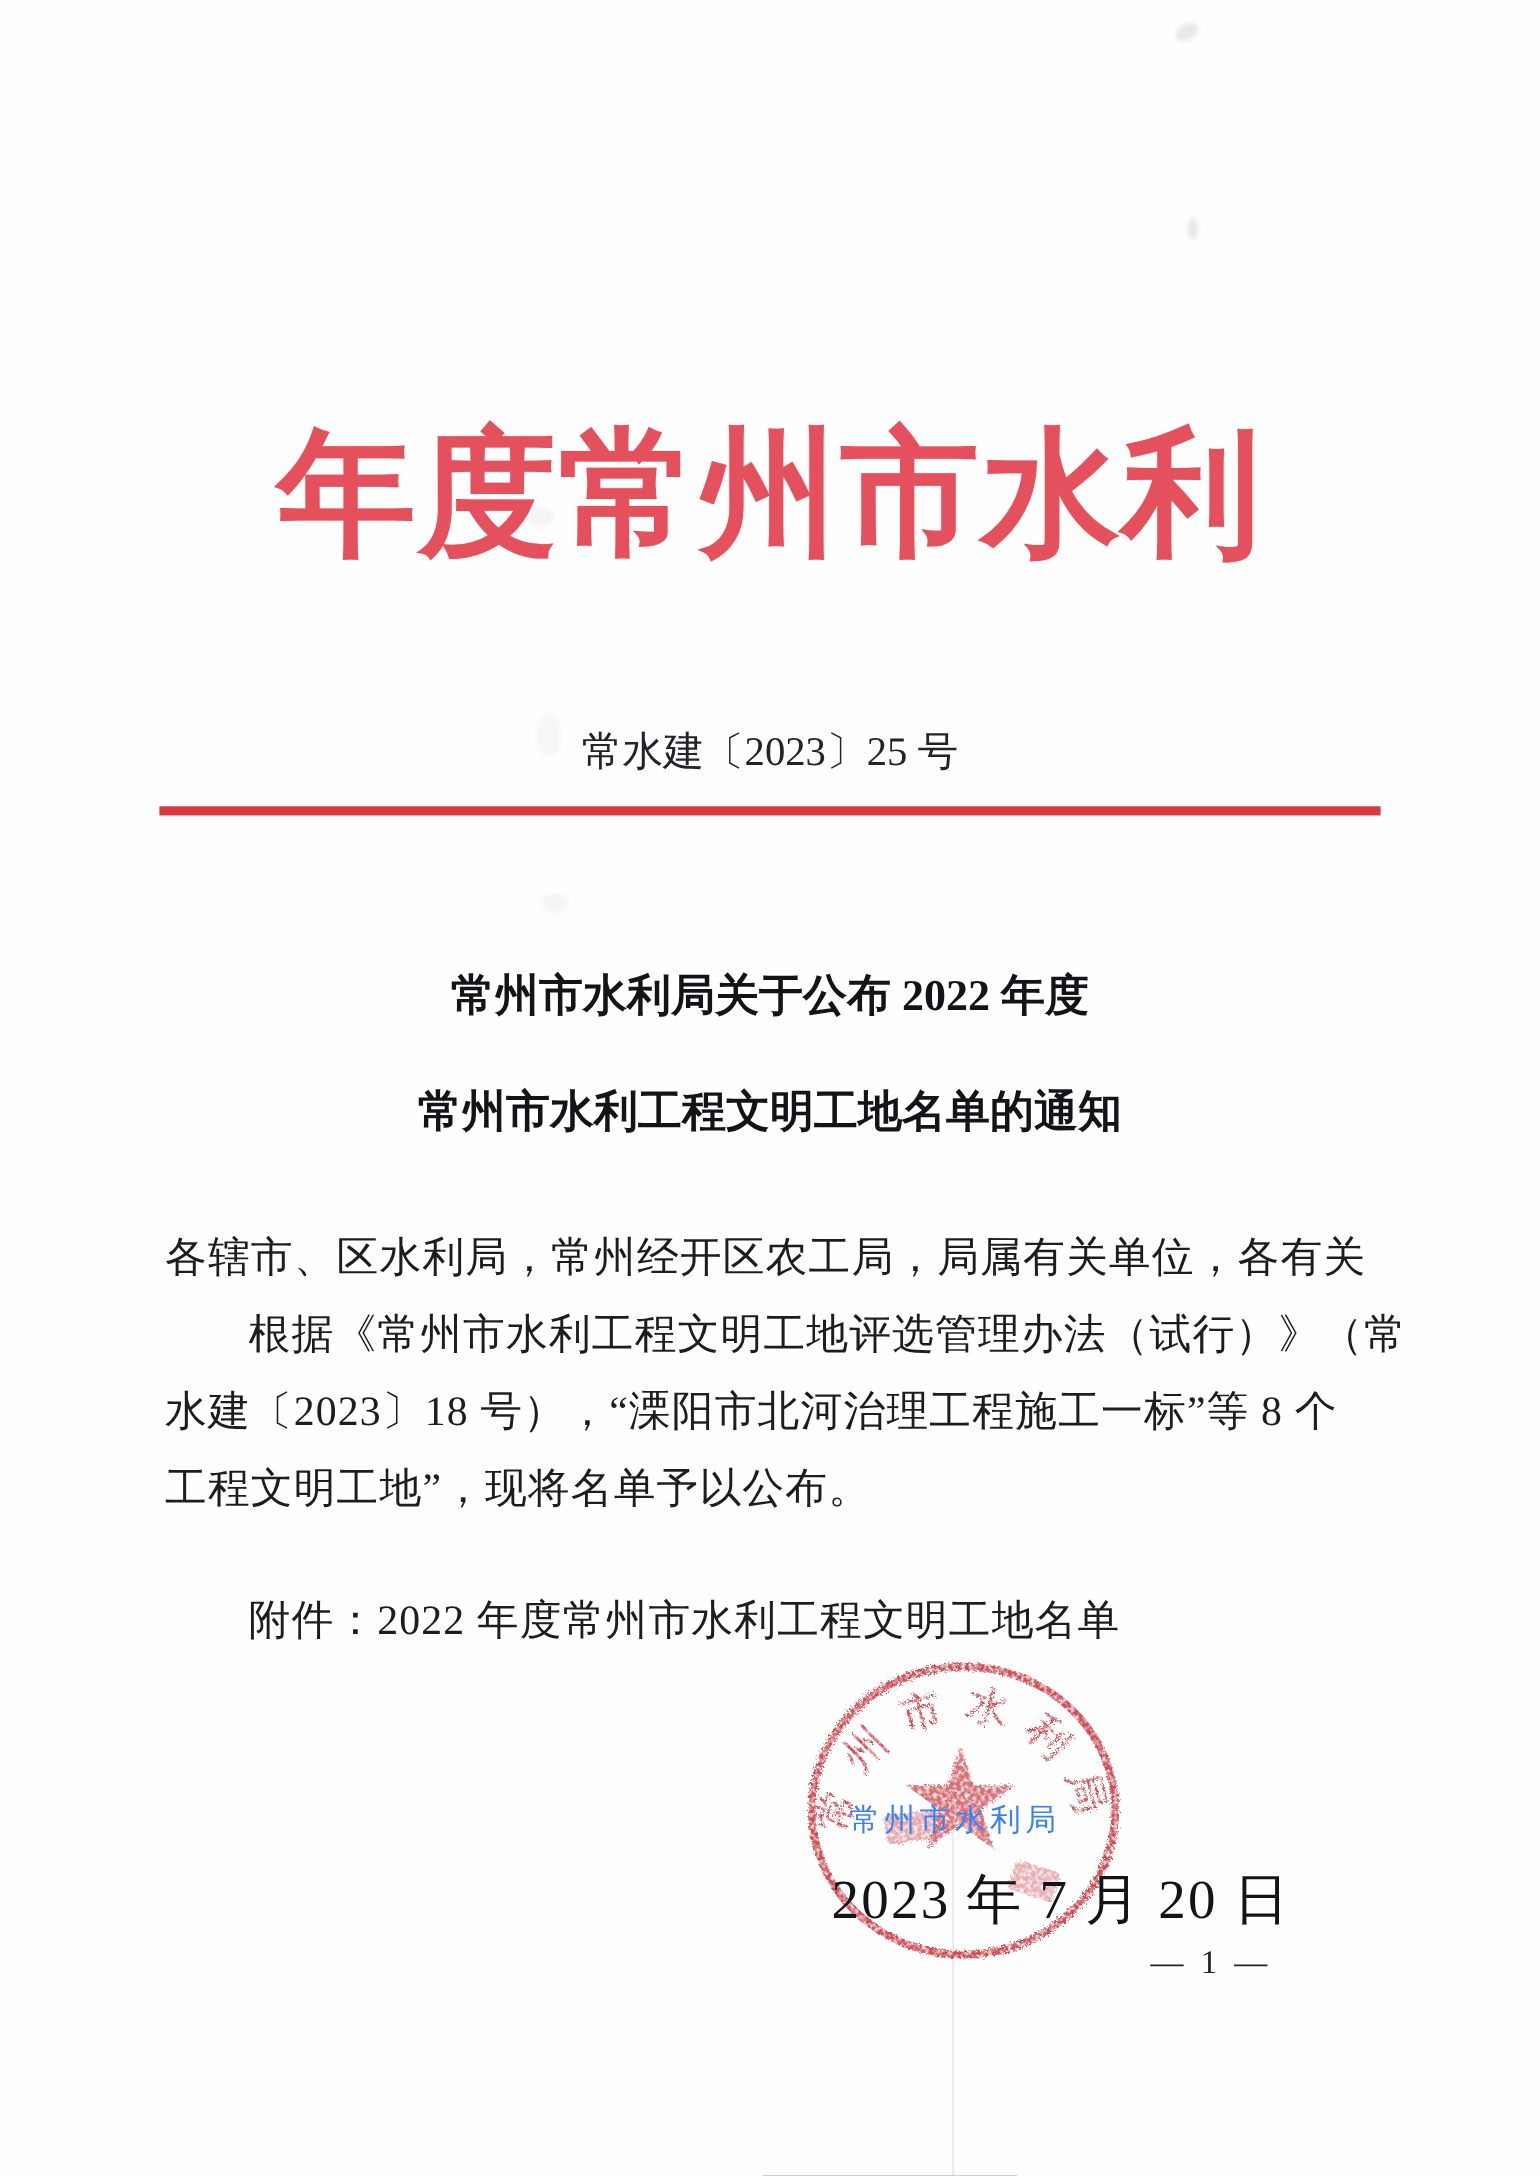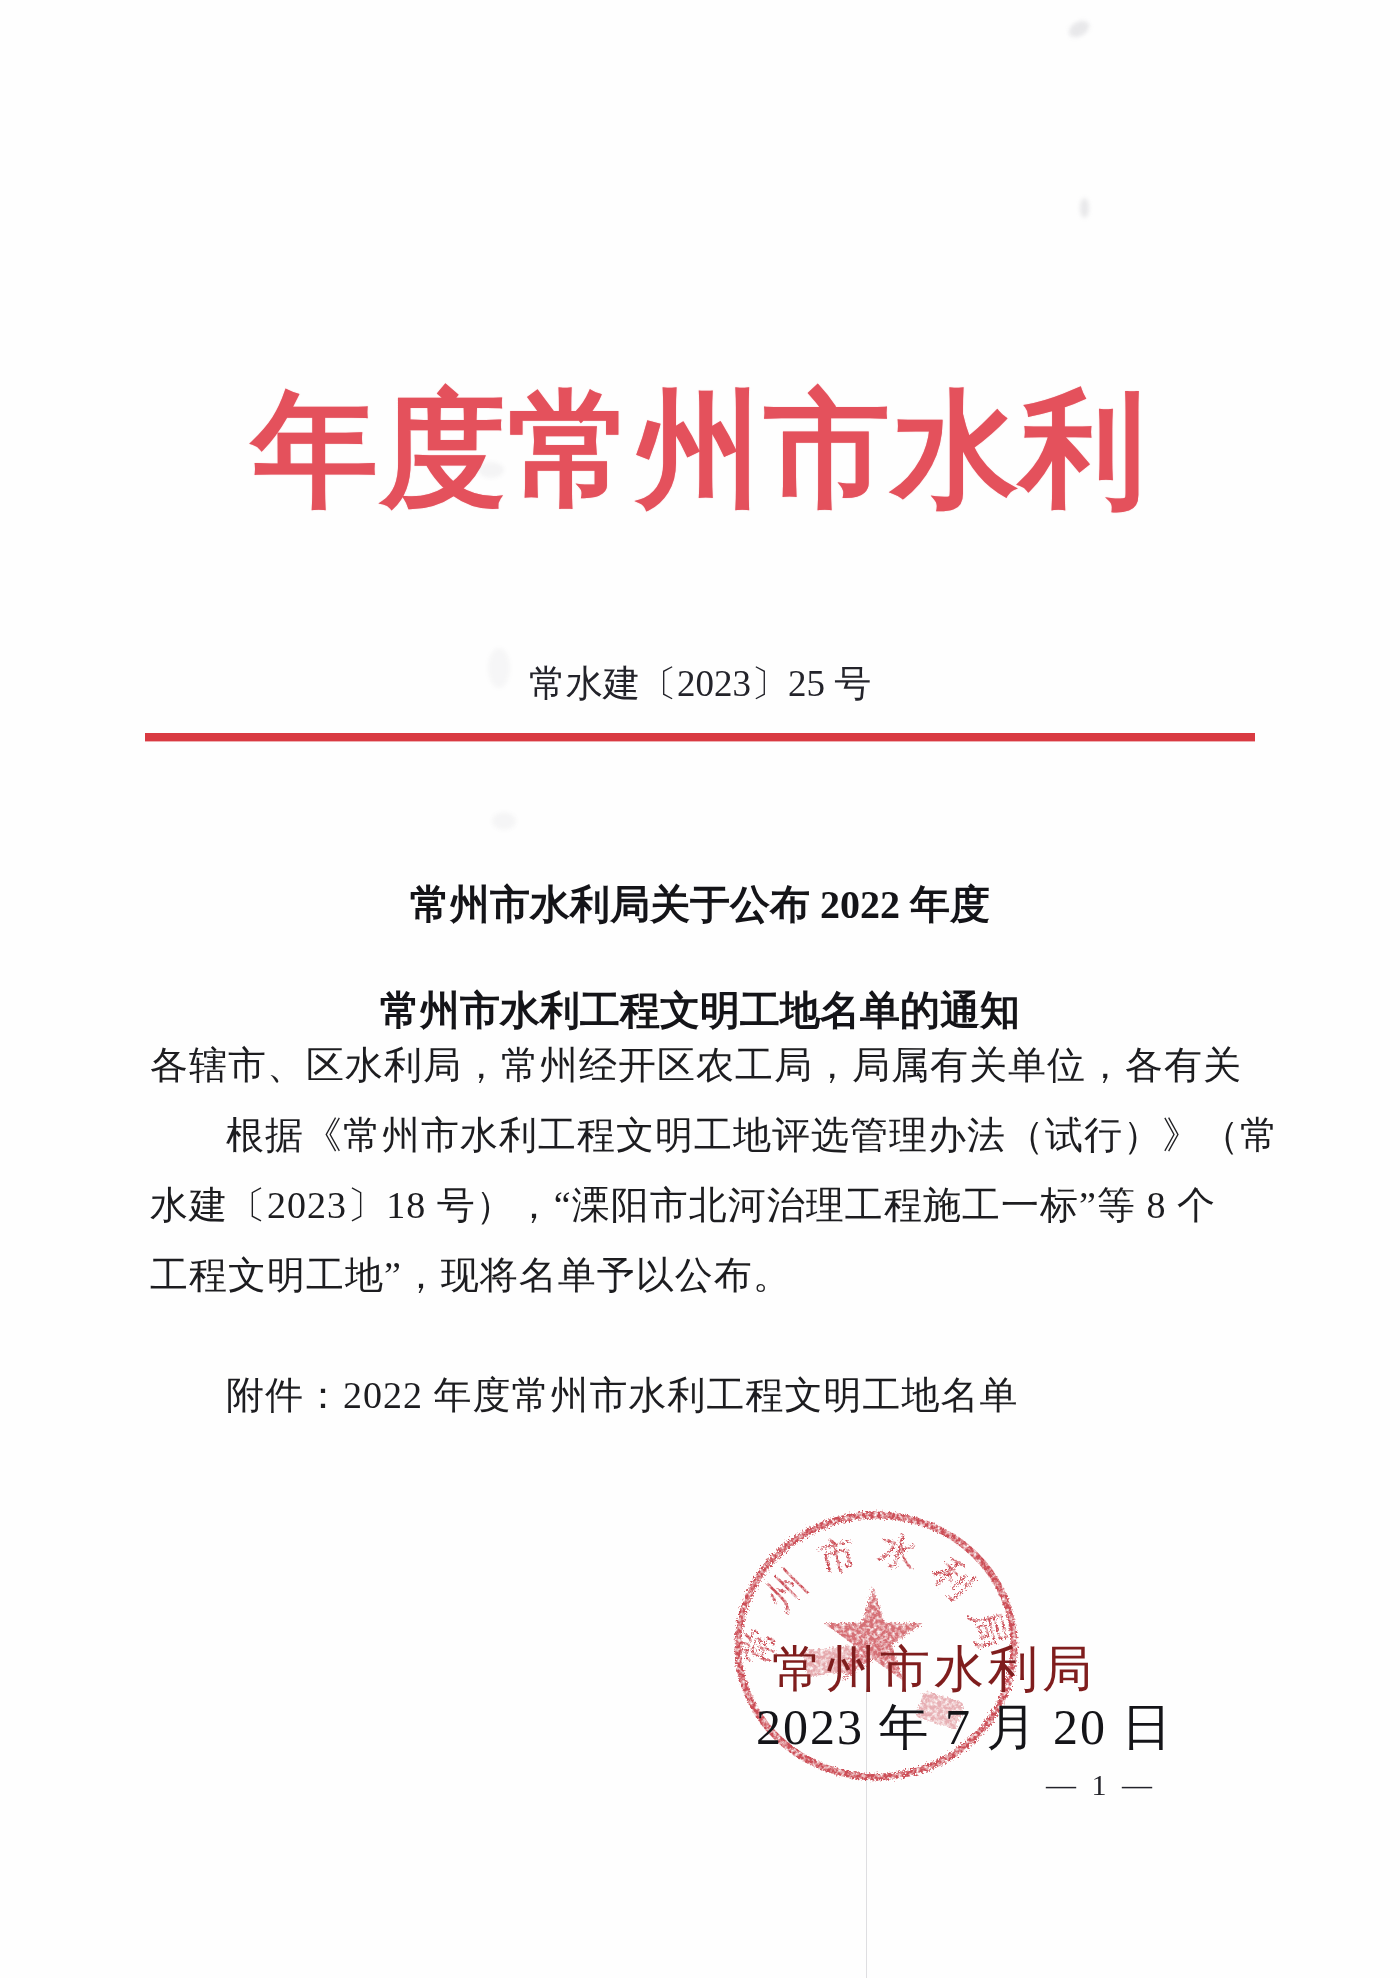--- a/index.html
+++ b/index.html
@@ -37,21 +37,21 @@
   
   .notice-title{
     position:absolute;top:852px;left:0;width:100%;
     text-align:center;
     font-weight:700;
     font-size:40px;line-height:106px;
     color:#141418;
   }
   
   .body-block{
-    position:absolute;top:1030px;left:150px;width:1066px;
+    position:absolute;top:1108px;left:150px;width:1066px;
     font-size:38px;line-height:70px;
     color:#1d1d20;
   }
   .par-line{
     width:100%;
     text-align:justify;
     text-align-last:justify;
     letter-spacing:1px;
     white-space:nowrap;
   }
@@ -59,22 +59,22 @@
   .par-line.indent{padding-left:76px;width:calc(100% - 76px);}
   .attachment{
     margin-top:50px;
     padding-left:76px;
     text-align:left;text-align-last:left;
     letter-spacing:1px;
   }
   
   .signature{
     position:absolute;top:1636px;left:772px;
-    font-size:50px;letter-spacing:4px;
-    color:#7f1d1d;z-index:5;
+    font-size:28px;letter-spacing:4px;
+    color:#3b82f6;z-index:5;
   }
   .sign-date{
     position:absolute;top:1694px;left:756px;
     font-size:50px;letter-spacing:2px;
     color:#141418;z-index:5;
   }
   .page-number{
     position:absolute;top:1768px;left:1046px;
     font-size:30px;letter-spacing:4px;
     color:#23232a;

